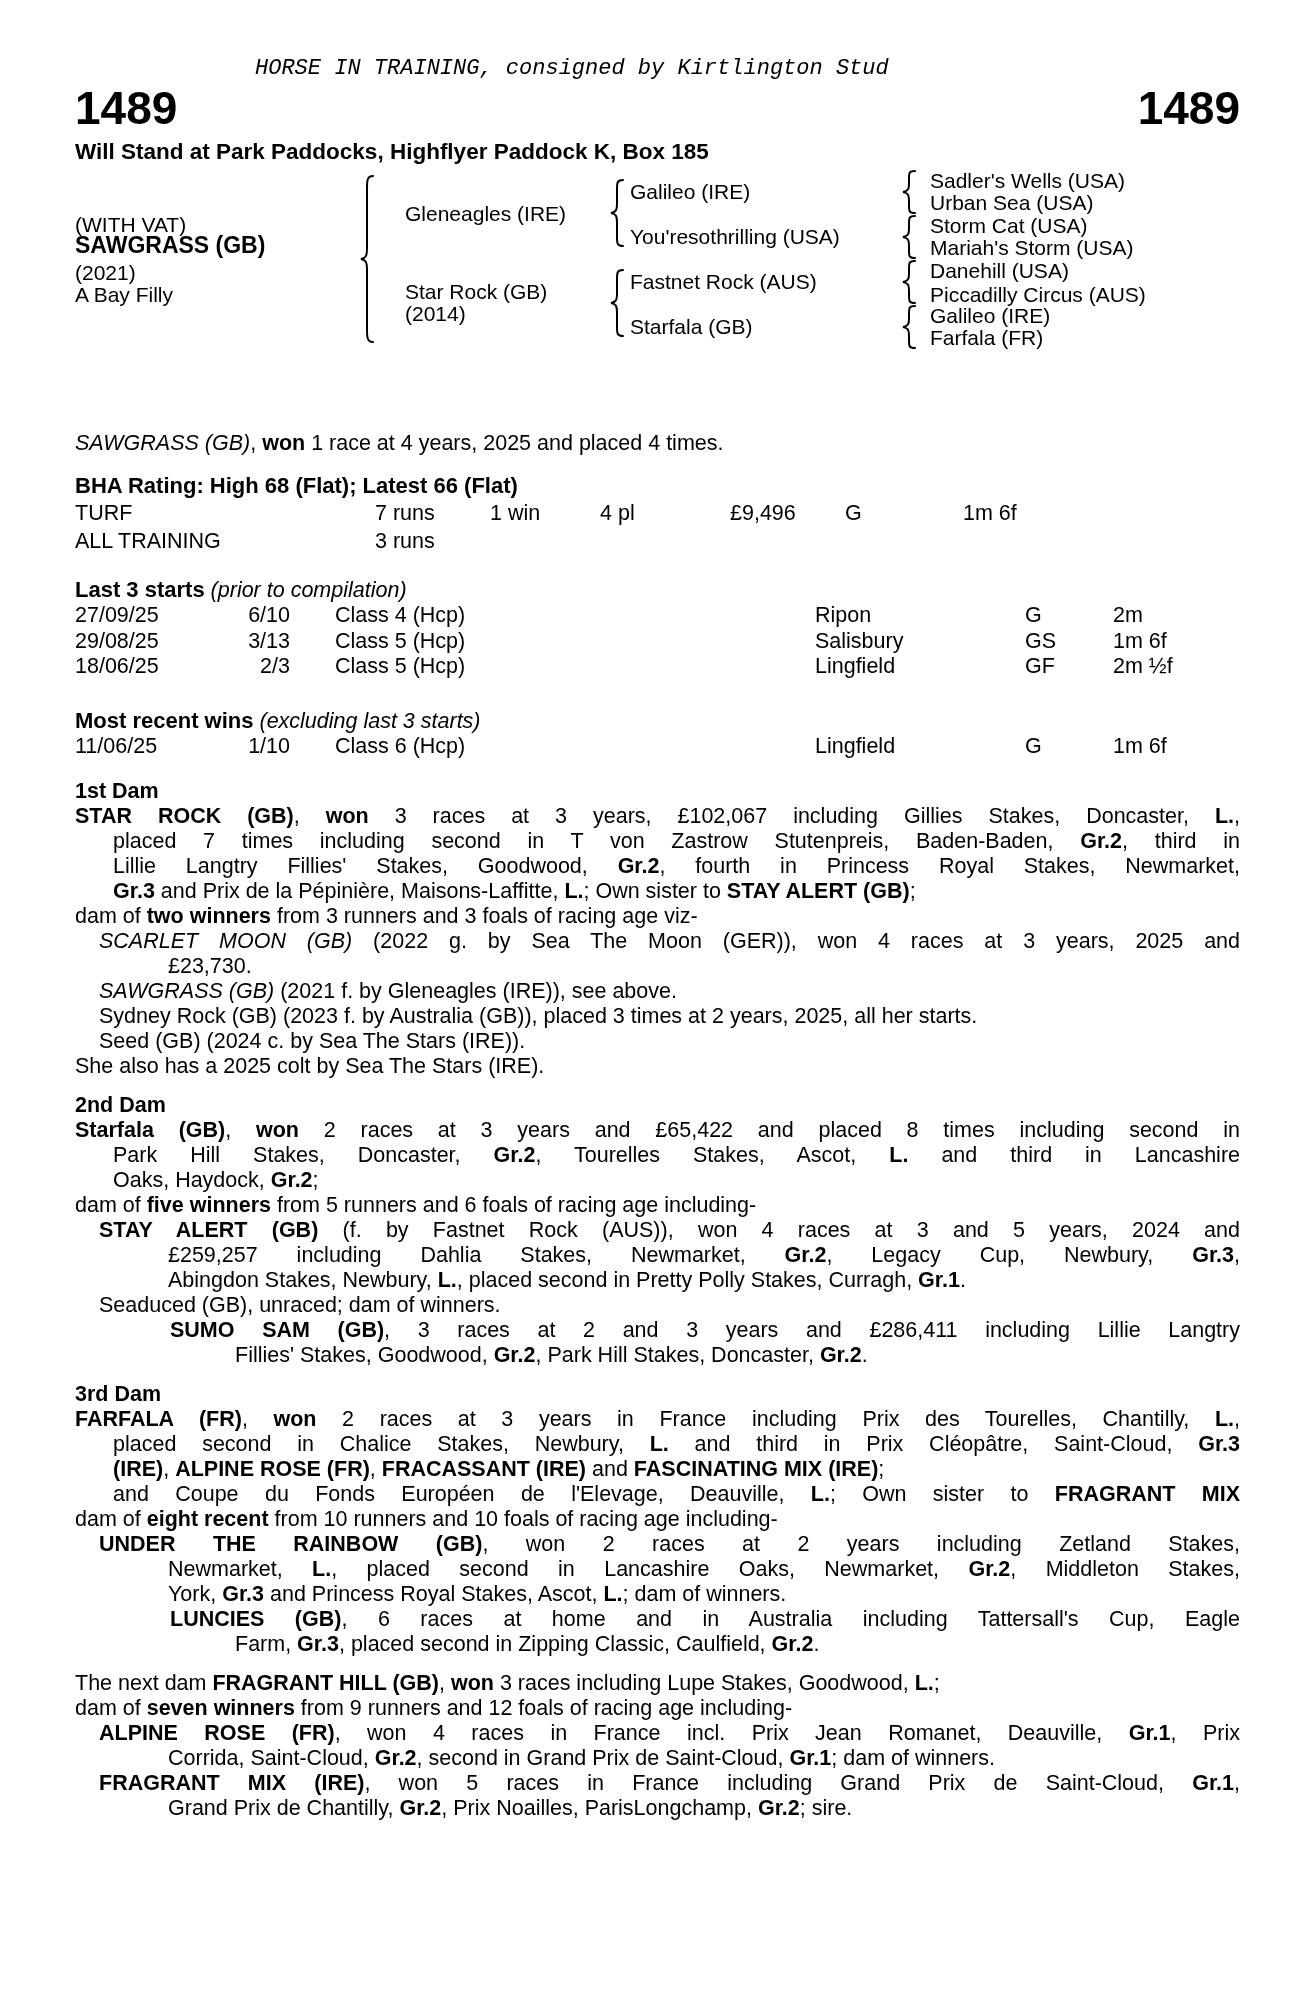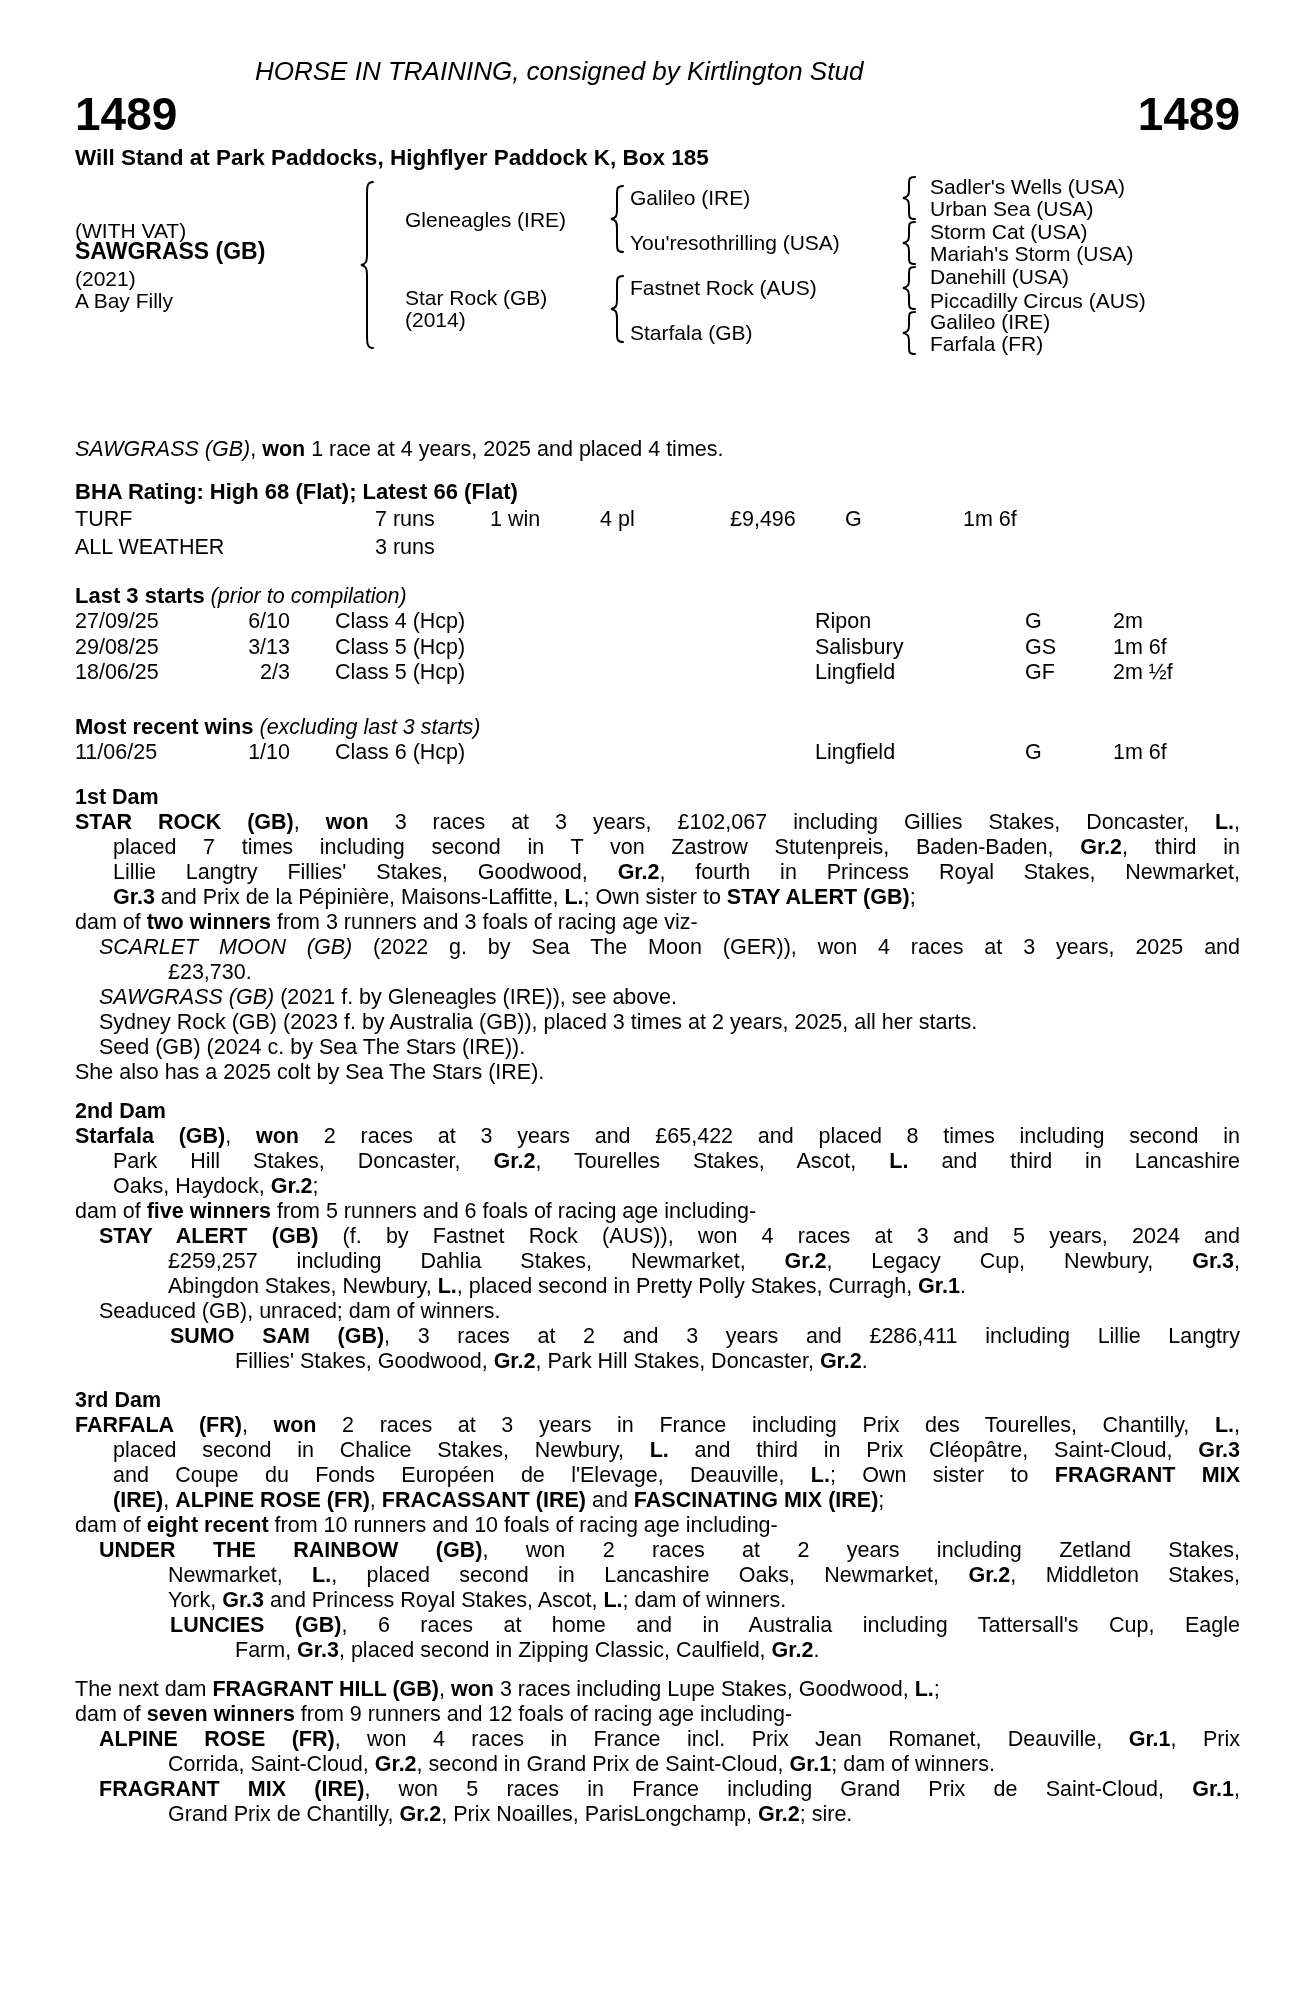--- a/index.html
+++ b/index.html
@@ -7,21 +7,21 @@
     width:1315px;height:2000px;overflow:hidden;
     background:#ffffff;color:#000;
     font-family:"Liberation Sans", sans-serif;
     font-size:21.5px;
     -webkit-font-smoothing:antialiased;
   }
   .content{padding:0 75px;}
   .b{font-weight:bold;}
   .i{font-style:italic;}
 
-  .title{margin-top:56px;margin-left:180px;font-style:italic;font-size:26px;}
+  .title{margin-top:56px;margin-left:180px;font-style:italic;font-size:22px;font-family:Liberation Mono, monospace;}
   .lotrow{display:flex;justify-content:space-between;align-items:flex-end;
     font-weight:bold;font-size:46px;line-height:1.0;margin-top:4px;}
   .stand{font-weight:bold;font-size:22.5px;margin-top:8px;}
 
   .ped{position:relative;height:198px;margin-top:4px;font-size:21px;}
   .ped .abs{position:absolute;white-space:nowrap;line-height:22px;}
   .ped .horse-name{font-size:23px;font-weight:bold;}
   .brace{position:absolute;}
   .brace path{stroke:#000;stroke-width:2;fill:none;stroke-linecap:round;}
 
@@ -119,21 +119,21 @@
     <div class="stats-row">
       <span>TURF</span>
       <span>7 runs</span>
       <span>1 win</span>
       <span>4 pl</span>
       <span>£9,496</span>
       <span>G</span>
       <span>1m 6f</span>
     </div>
     <div class="stats-row">
-      <span>ALL WEATHER</span>
+      <span>ALL TRAINING</span>
       <span>3 runs</span>
       <span></span>
       <span></span>
       <span></span>
       <span></span>
       <span></span>
     </div>
   </div>
 
   <div class="races">
@@ -204,22 +204,22 @@
     <div class="line jl f38"><span class="b">STAY ALERT (GB)</span><span> (f. by Fastnet Rock (AUS)), won 4 races at 3 and 5 years, 2024 and</span></div>
     <div class="line jl c93"><span>£259,257 including Dahlia Stakes, Newmarket, </span><span class="b">Gr.2</span><span>, Legacy Cup, Newbury, </span><span class="b">Gr.3</span><span>,</span></div>
     <div class="line c93"><span>Abingdon Stakes, Newbury, </span><span class="b">L.</span><span>, placed second in Pretty Polly Stakes, Curragh, </span><span class="b">Gr.1</span><span>.</span></div>
     <div class="line f38"><span>Seaduced (GB), unraced; dam of winners.</span></div>
     <div class="line jl f95"><span class="b">SUMO SAM (GB)</span><span>, 3 races at 2 and 3 years and £286,411 including Lillie Langtry</span></div>
     <div class="line c160"><span>Fillies' Stakes, Goodwood, </span><span class="b">Gr.2</span><span>, Park Hill Stakes, Doncaster, </span><span class="b">Gr.2</span><span>.</span></div>
 
     <div class="line h gap"><span>3rd Dam</span></div>
     <div class="line jl"><span class="b">FARFALA (FR)</span><span>, </span><span class="b">won</span><span> 2 races at 3 years in France including Prix des Tourelles, Chantilly, </span><span class="b">L.</span><span>,</span></div>
     <div class="line jl c38"><span>placed second in Chalice Stakes, Newbury, </span><span class="b">L.</span><span> and third in Prix Cléopâtre, Saint-Cloud, </span><span class="b">Gr.3</span></div>
+    <div class="line c38"><span class="b">(IRE)</span><span>, </span><span class="b">ALPINE ROSE (FR)</span><span>, </span><span class="b">FRACASSANT (IRE)</span><span> and </span><span class="b">FASCINATING MIX (IRE)</span><span>;</span></div>
     <div class="line jl c38"><span>and Coupe du Fonds Européen de l'Elevage, Deauville, </span><span class="b">L.</span><span>; Own sister to </span><span class="b">FRAGRANT MIX</span></div>
-    <div class="line c38"><span class="b">(IRE)</span><span>, </span><span class="b">ALPINE ROSE (FR)</span><span>, </span><span class="b">FRACASSANT (IRE)</span><span> and </span><span class="b">FASCINATING MIX (IRE)</span><span>;</span></div>
     <div class="line"><span>dam of </span><span class="b">eight recent</span><span> from 10 runners and 10 foals of racing age including-</span></div>
     <div class="line jl f38"><span class="b">UNDER THE RAINBOW (GB)</span><span>, won 2 races at 2 years including Zetland Stakes,</span></div>
     <div class="line jl c93"><span>Newmarket, </span><span class="b">L.</span><span>, placed second in Lancashire Oaks, Newmarket, </span><span class="b">Gr.2</span><span>, Middleton Stakes,</span></div>
     <div class="line c93"><span>York, </span><span class="b">Gr.3</span><span> and Princess Royal Stakes, Ascot, </span><span class="b">L.</span><span>; dam of winners.</span></div>
     <div class="line jl f95"><span class="b">LUNCIES (GB)</span><span>, 6 races at home and in Australia including Tattersall's Cup, Eagle</span></div>
     <div class="line c160"><span>Farm, </span><span class="b">Gr.3</span><span>, placed second in Zipping Classic, Caulfield, </span><span class="b">Gr.2</span><span>.</span></div>
 
     <div class="line gap"><span>The next dam </span><span class="b">FRAGRANT HILL (GB)</span><span>, </span><span class="b">won</span><span> 3 races including Lupe Stakes, Goodwood, </span><span class="b">L.</span><span>;</span></div>
     <div class="line"><span>dam of </span><span class="b">seven winners</span><span> from 9 runners and 12 foals of racing age including-</span></div>
     <div class="line jl f38"><span class="b">ALPINE ROSE (FR)</span><span>, won 4 races in France incl. Prix Jean Romanet, Deauville, </span><span class="b">Gr.1</span><span>, Prix</span></div>

